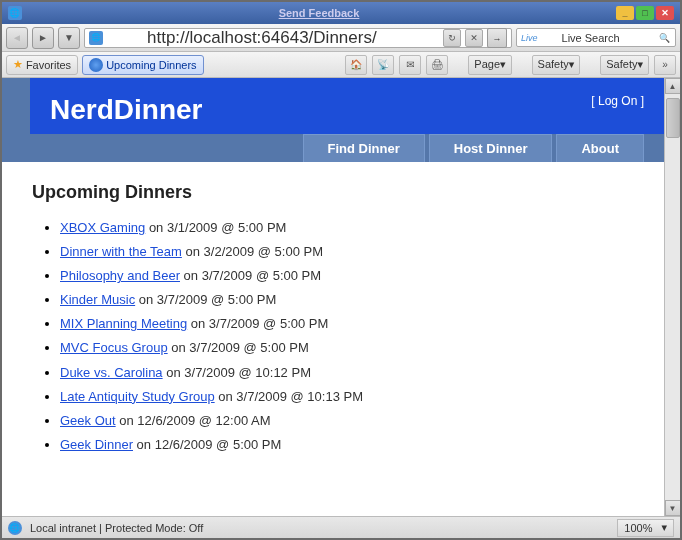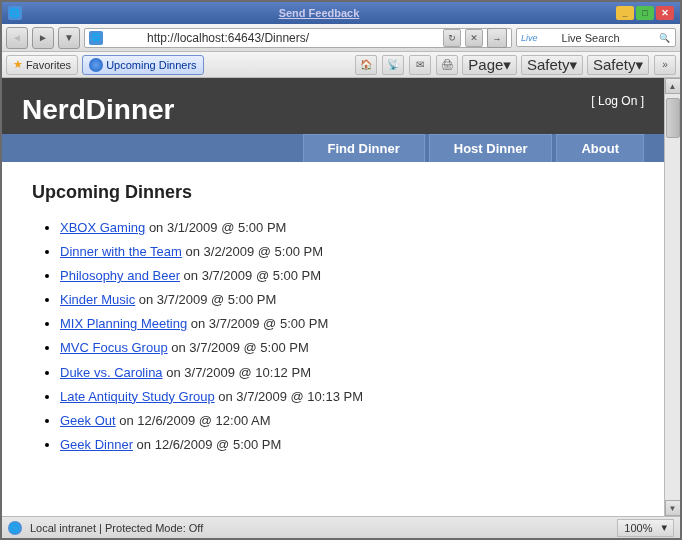--- a/index.html
+++ b/index.html
@@ -108,21 +108,21 @@
       width: 14px;
       height: 14px;
       background: #4a90d9;
       border-radius: 2px;
       font-size: 8px;
       display: flex;
       align-items: center;
       justify-content: center;
       color: white;
     }
-    .address-text { flex: 1; font-size: 12px; padding-left: 40px; }
+    .address-text { flex: 1; font-size: 17px; padding-left: 40px; }
     .go-btn {
       width: 20px;
       height: 20px;
       background: linear-gradient(180deg, #e8e8e8, #ccc);
       border: 1px solid #999;
       border-radius: 2px;
       display: flex;
       align-items: center;
       justify-content: center;
       cursor: pointer;
@@ -219,24 +219,24 @@
     }
     .toolbar-menu-btn {
       display: flex;
       align-items: center;
       gap: 2px;
       background: linear-gradient(180deg, #f0f0f0, #d8d8d8);
       border: 1px solid #bbb;
       border-radius: 2px;
       height: 20px;
       padding: 0 5px;
-      font-size: 15px;
+      font-size: 11px;
       cursor: pointer;
       color: #333;
-      margin-left: 0;
+      margin-left: 16px;
     }
 
     
     .content-area {
       display: flex;
       flex: 1;
       overflow: hidden;
     }
 
     
@@ -281,25 +281,26 @@
     .page-content {
       flex: 1;
       overflow: hidden;
       background: #5577aa;
       display: flex;
       flex-direction: column;
     }
 
     
     .site-header {
-      background: #404040;
+      background: #1d4ed8;
       padding: 16px 20px 8px;
       display: flex;
       align-items: flex-start;
       justify-content: space-between;
+      margin-left: 28px;
     }
     .site-title {
       color: white;
       font-size: 28px;
       font-weight: bold;
       font-family: Arial, sans-serif;
     }
     .log-on-link {
       color: white;
       font-size: 12px;

